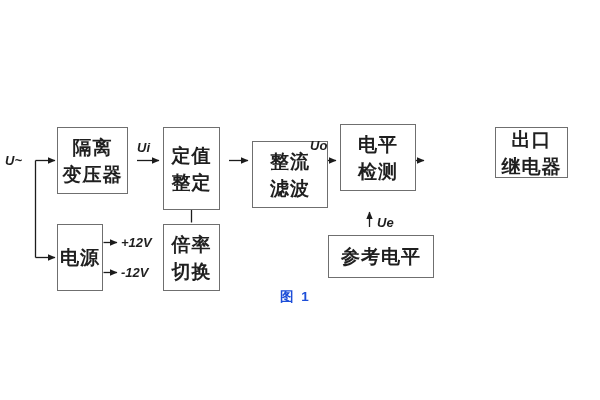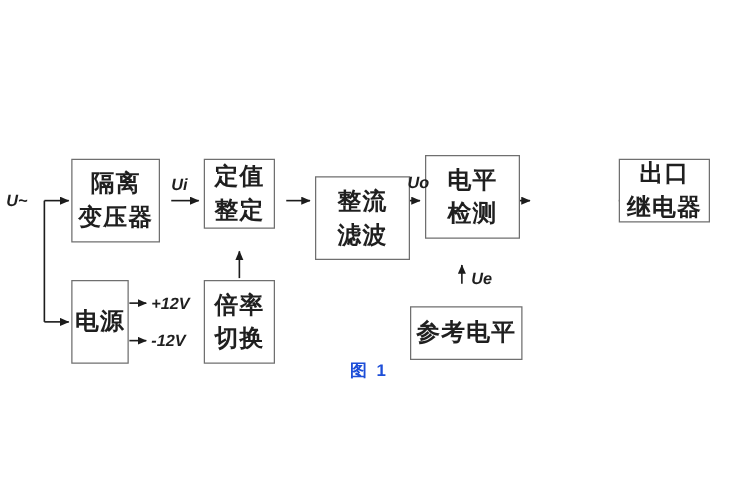--- a/index.html
+++ b/index.html
@@ -54,21 +54,21 @@
     <line x1="369.5" y1="227" x2="369.5" y2="212" stroke="#1c1c1c" stroke-width="1.3" marker-end="url(#ah)"></line>
 
     <line x1="103.5" y1="242.5" x2="117" y2="242.5" stroke="#1c1c1c" stroke-width="1.3" marker-end="url(#ah)"></line>
     <line x1="103.5" y1="272.5" x2="117" y2="272.5" stroke="#1c1c1c" stroke-width="1.3" marker-end="url(#ah)"></line>
   </svg>
 
   <div class="box" style="left:57px;top:127px;width:71px;height:67px">
     <span>隔离</span>
     <span>变压器</span>
   </div>
-  <div class="box" style="left:163px;top:127px;width:57px;height:56px">
+  <div class="box" style="left:163px;top:127px;width:57px;height:83px">
     <span>定值</span>
     <span>整定</span>
   </div>
   <div class="box" style="left:252px;top:141px;width:76px;height:67px">
     <span>整流</span>
     <span>滤波</span>
   </div>
   <div class="box" style="left:340px;top:124px;width:76px;height:67px">
     <span>电平</span>
     <span>检测</span>
@@ -78,27 +78,27 @@
     <span>继电器</span>
   </div>
   <div class="box" style="left:57px;top:224px;width:46px;height:67px">
     <span>电源</span>
     <span></span>
   </div>
   <div class="box" style="left:163px;top:224px;width:57px;height:67px">
     <span>倍率</span>
     <span>切换</span>
   </div>
-  <div class="box" style="left:328px;top:245px;width:90px;height:43px">
+  <div class="box" style="left:328px;top:235px;width:106px;height:43px">
     <span>参考电平</span>
     <span></span>
   </div>
 
   <div class="lbl" style="left:5px;top:154px">U~</div>
   <div class="lbl" style="left:137px;top:141px">Ui</div>
-  <div class="lbl" style="left:326px;top:139px">Uo</div>
+  <div class="lbl" style="left:310px;top:139px">Uo</div>
   <div class="lbl" style="left:377px;top:216px">Ue</div>
   <div class="lbl" style="left:121px;top:236px">+12V</div>
   <div class="lbl" style="left:121px;top:266px">-12V</div>
 
   <div class="caption" style="left:280px;top:288px">图 1</div>
 
 </div>
 
 </body></html>

